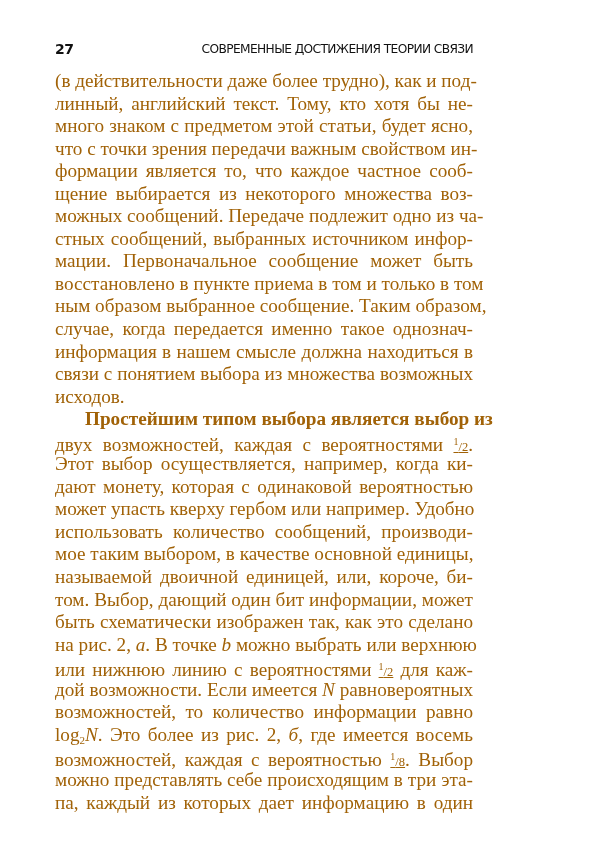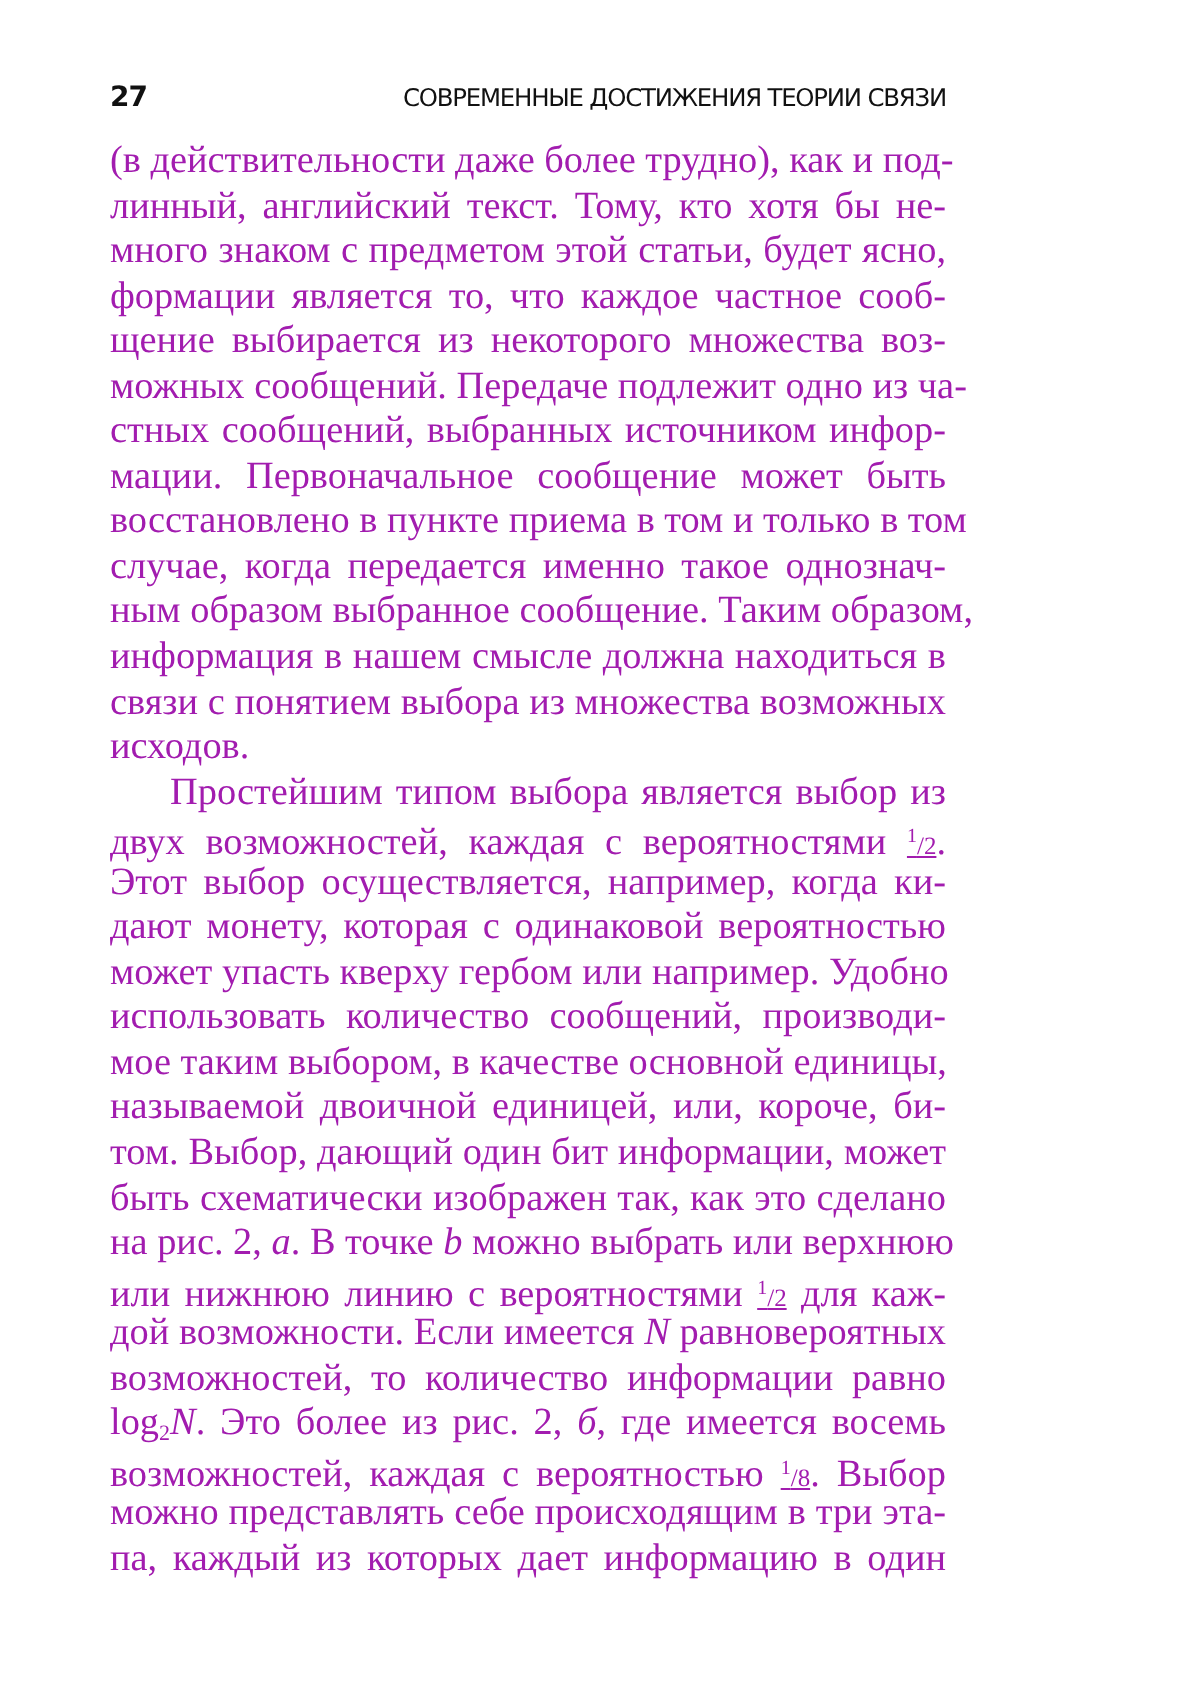--- a/index.html
+++ b/index.html
@@ -12,57 +12,58 @@
   .page-number {
     position: absolute; left: 0; top: 1px;
     font-size: 14px; font-weight: bold; letter-spacing: -0.5px;
   }
   .running-title {
     position: absolute; right: 0; top: 2px;
     font-size: 12.2px; letter-spacing: -0.6px; white-space: nowrap; margin-left: 31px;
   }
   .body-text {
     position: absolute; left: 55px; top: 70px; width: 418px;
-    font-family: "Liberation Serif", serif; font-size: 19.2px; color: #a21caf;
+    font-family: "Liberation Serif", serif; font-size: 19.2px; color: #a16207;
   }
   .line {
     display: block; height: 22.55px; line-height: 22.55px;
     white-space: nowrap; text-align: justify; text-align-last: justify;
     overflow: visible;
   }
   .line.last { text-align-last: left; }
-  .line.indent { padding-left: 30px; }
+  .line.indent { padding-left: 30px; font-weight: bold; }
   .frac { font-size: 12.5px; text-decoration: underline; }
   .frac sup { font-size: 10px; vertical-align: 6px; }
   .ital { font-style: italic; }
   sub.idx { font-size: 11px; vertical-align: -3px; }
 </style>
 </head>
 <body>
 
 <div class="page">
 
   <div class="running-head">
     <span class="page-number">27</span>
     <span class="running-title">СОВРЕМЕННЫЕ ДОСТИЖЕНИЯ ТЕОРИИ СВЯЗИ</span>
   </div>
 
   <div class="body-text">
 
     <span class="line">(в действительности даже более трудно), как и под-</span>
     <span class="line">линный, английский текст. Тому, кто хотя бы не-</span>
     <span class="line">много знаком с предметом этой статьи, будет ясно,</span>
+    <span class="line">что с точки зрения передачи важным свойством ин-</span>
     <span class="line">формации является то, что каждое частное сооб-</span>
     <span class="line">щение выбирается из некоторого множества воз-</span>
     <span class="line">можных сообщений. Передаче подлежит одно из ча-</span>
     <span class="line">стных сообщений, выбранных источником инфор-</span>
     <span class="line">мации. Первоначальное сообщение может быть</span>
     <span class="line">восстановлено в пункте приема в том и только в том</span>
+    <span class="line">ным образом выбранное сообщение. Таким образом,</span>
     <span class="line">случае, когда передается именно такое однознач-</span>
-    <span class="line">ным образом выбранное сообщение. Таким образом,</span>
     <span class="line">информация в нашем смысле должна находиться в</span>
     <span class="line">связи с понятием выбора из множества возможных</span>
     <span class="line last">исходов.</span>
 
     <span class="line indent">Простейшим типом выбора является выбор из</span>
     <span class="line"><span>двух возможностей, каждая с вероятностями </span><span class="frac"><sup>1</sup><span>/2</span></span><span>.</span></span>
     <span class="line">Этот выбор осуществляется, например, когда ки-</span>
     <span class="line">дают монету, которая с одинаковой вероятностью</span>
     <span class="line">может упасть кверху гербом или например. Удобно</span>
     <span class="line">использовать количество сообщений, производи-</span>

